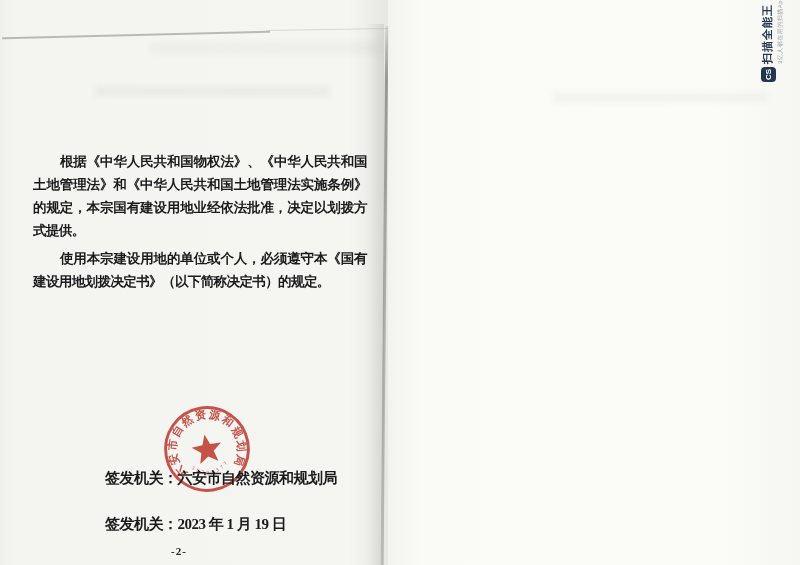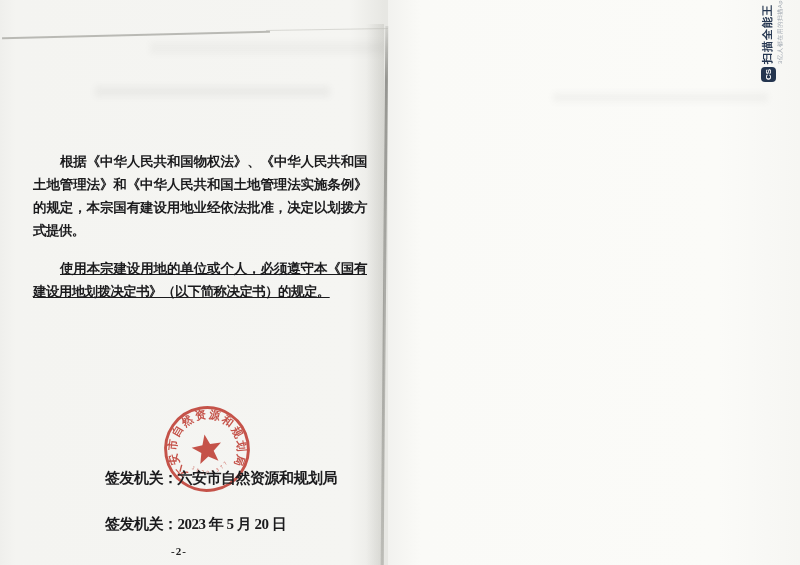--- a/index.html
+++ b/index.html
@@ -25,21 +25,21 @@
     transform:rotate(-1.4deg);filter:blur(.3px);}
   #crease-2{left:266px;top:29px;width:122px;height:1px;background:#bcbcb6;opacity:.5;transform:rotate(-1deg);}
   .ghost{position:absolute;background:#6f6f6c;filter:blur(3px);}
   #ghost-1{left:150px;top:42px;width:235px;height:12px;opacity:.05;}
   #ghost-2{left:95px;top:86px;width:235px;height:11px;opacity:.07;}
   #ghost-3{left:553px;top:93px;width:215px;height:9px;opacity:.06;}
   
   #left-body{position:absolute;left:33px;top:150px;width:334px;color:#1b1b1d;
     font-size:13.5px;font-weight:bold;letter-spacing:-.6px;line-height:23px;text-align:justify;}
   #left-body p{margin:0;text-indent:2em;}
-  #left-body p + p{margin-top:15px;text-decoration:underline;}
+  #left-body p + p{margin-top:5px;}
   .field-line{position:absolute;color:#1b1b1d;font-size:15px;font-weight:bold;letter-spacing:-.5px;white-space:nowrap;}
   #issuer-line{left:105px;top:469px;}
   #issue-date-line{left:105px;top:515px;}
   .pagenum{position:absolute;color:#222;font-size:11px;font-weight:bold;letter-spacing:1px;}
   #page-number-left{left:171px;top:545px;}
   
   #official-seal{position:absolute;left:161px;top:403px;width:92px;height:92px;
     opacity:.85;mix-blend-mode:multiply;}
   
   #watermark{position:absolute;left:736px;top:31px;width:76px;height:26px;
@@ -74,21 +74,21 @@
         <text fill="#c5382e" font-size="5" font-family="Liberation Sans,sans-serif">
           <textPath href="#sealArcBottom" startOffset="10" textLength="44">15201377</textPath>
         </text>
       </g>
     </svg>
 
     <div class="field-line" id="issuer-line">
       <span>签发机关：</span><span>六安市自然资源和规划局</span>
     </div>
     <div class="field-line" id="issue-date-line">
-      <span>签发机关：</span><span>2023 年 5 月 20 日</span>
+      <span>签发机关：</span><span>2023 年 1 月 19 日</span>
     </div>
     <div class="pagenum" id="page-number-left">-2-</div>
   </div>
 
   <div class="page" id="right-page">
     
     
   </div>
 
   <div class="artifact" id="fold-shadow"></div>

